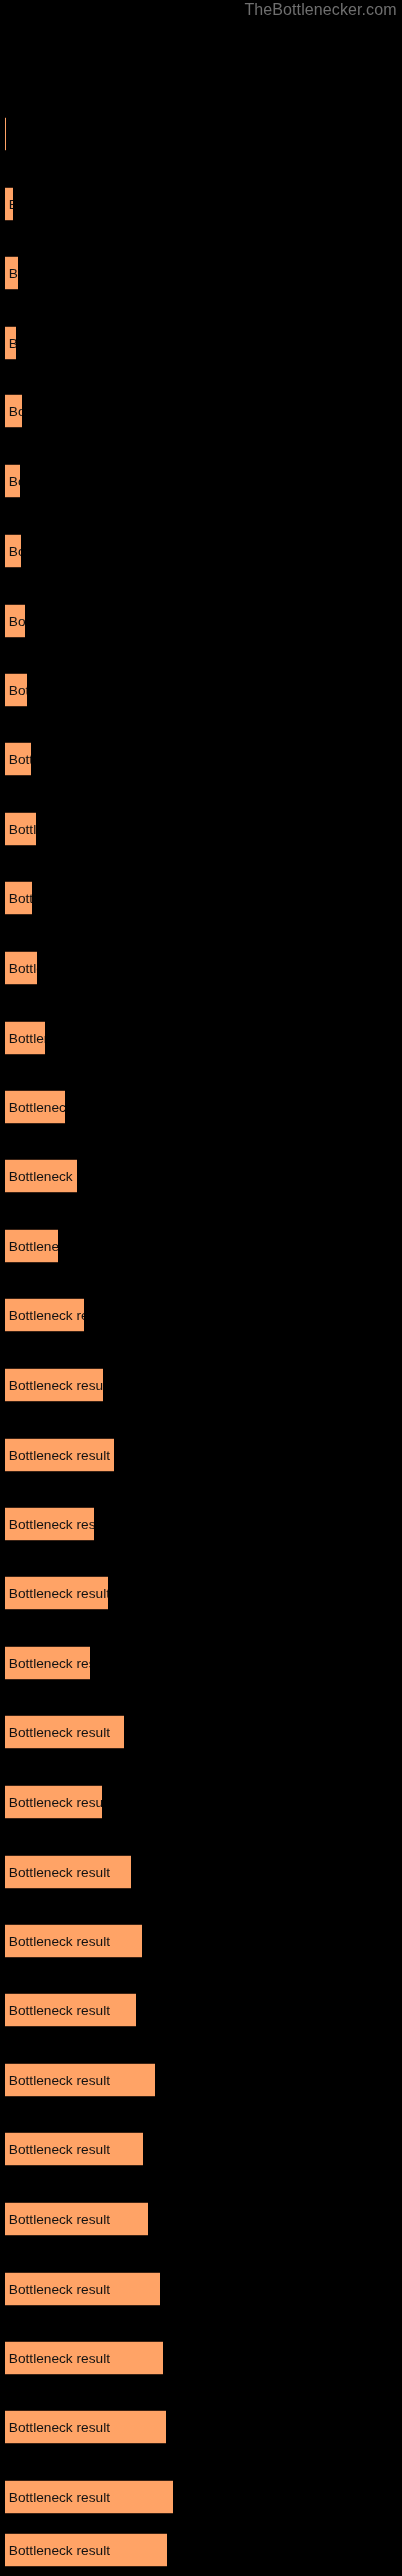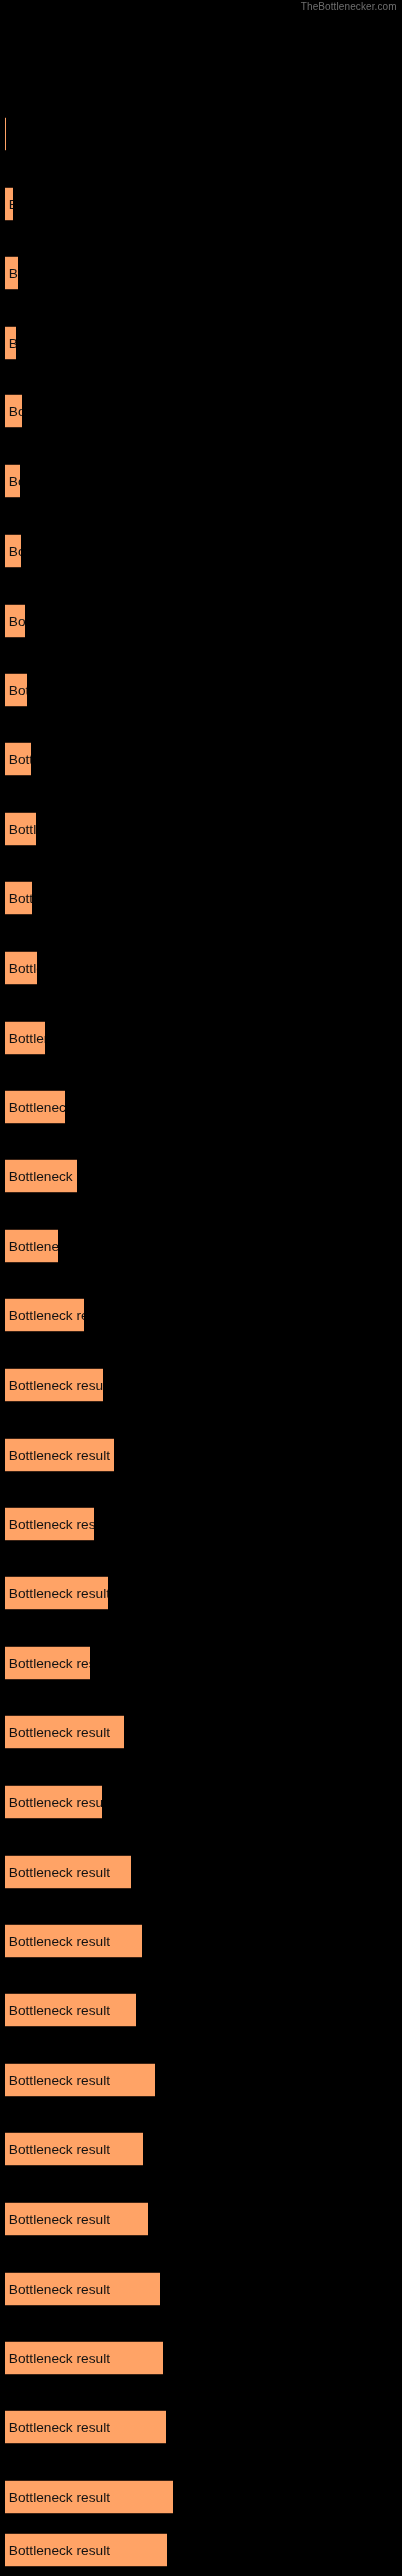--- a/index.html
+++ b/index.html
@@ -18,21 +18,21 @@
     position: absolute;
     top: 0; left: 0;
     width: 403px;
     height: 2576px;
     background: #000000;
   }
   #watermark {
     position: absolute;
     right: 6.4px;
     top: 0.8px;
-    font-size: 10px;
+    font-size: 16px;
     color: #6f6f6f;
     letter-spacing: 0.1px;
     white-space: nowrap;
     font-family: "Liberation Sans", sans-serif;
   }
   #bars-layer {
     position: absolute;
     top: 0; left: 0;
     width: 403px;
     height: 2576px;

